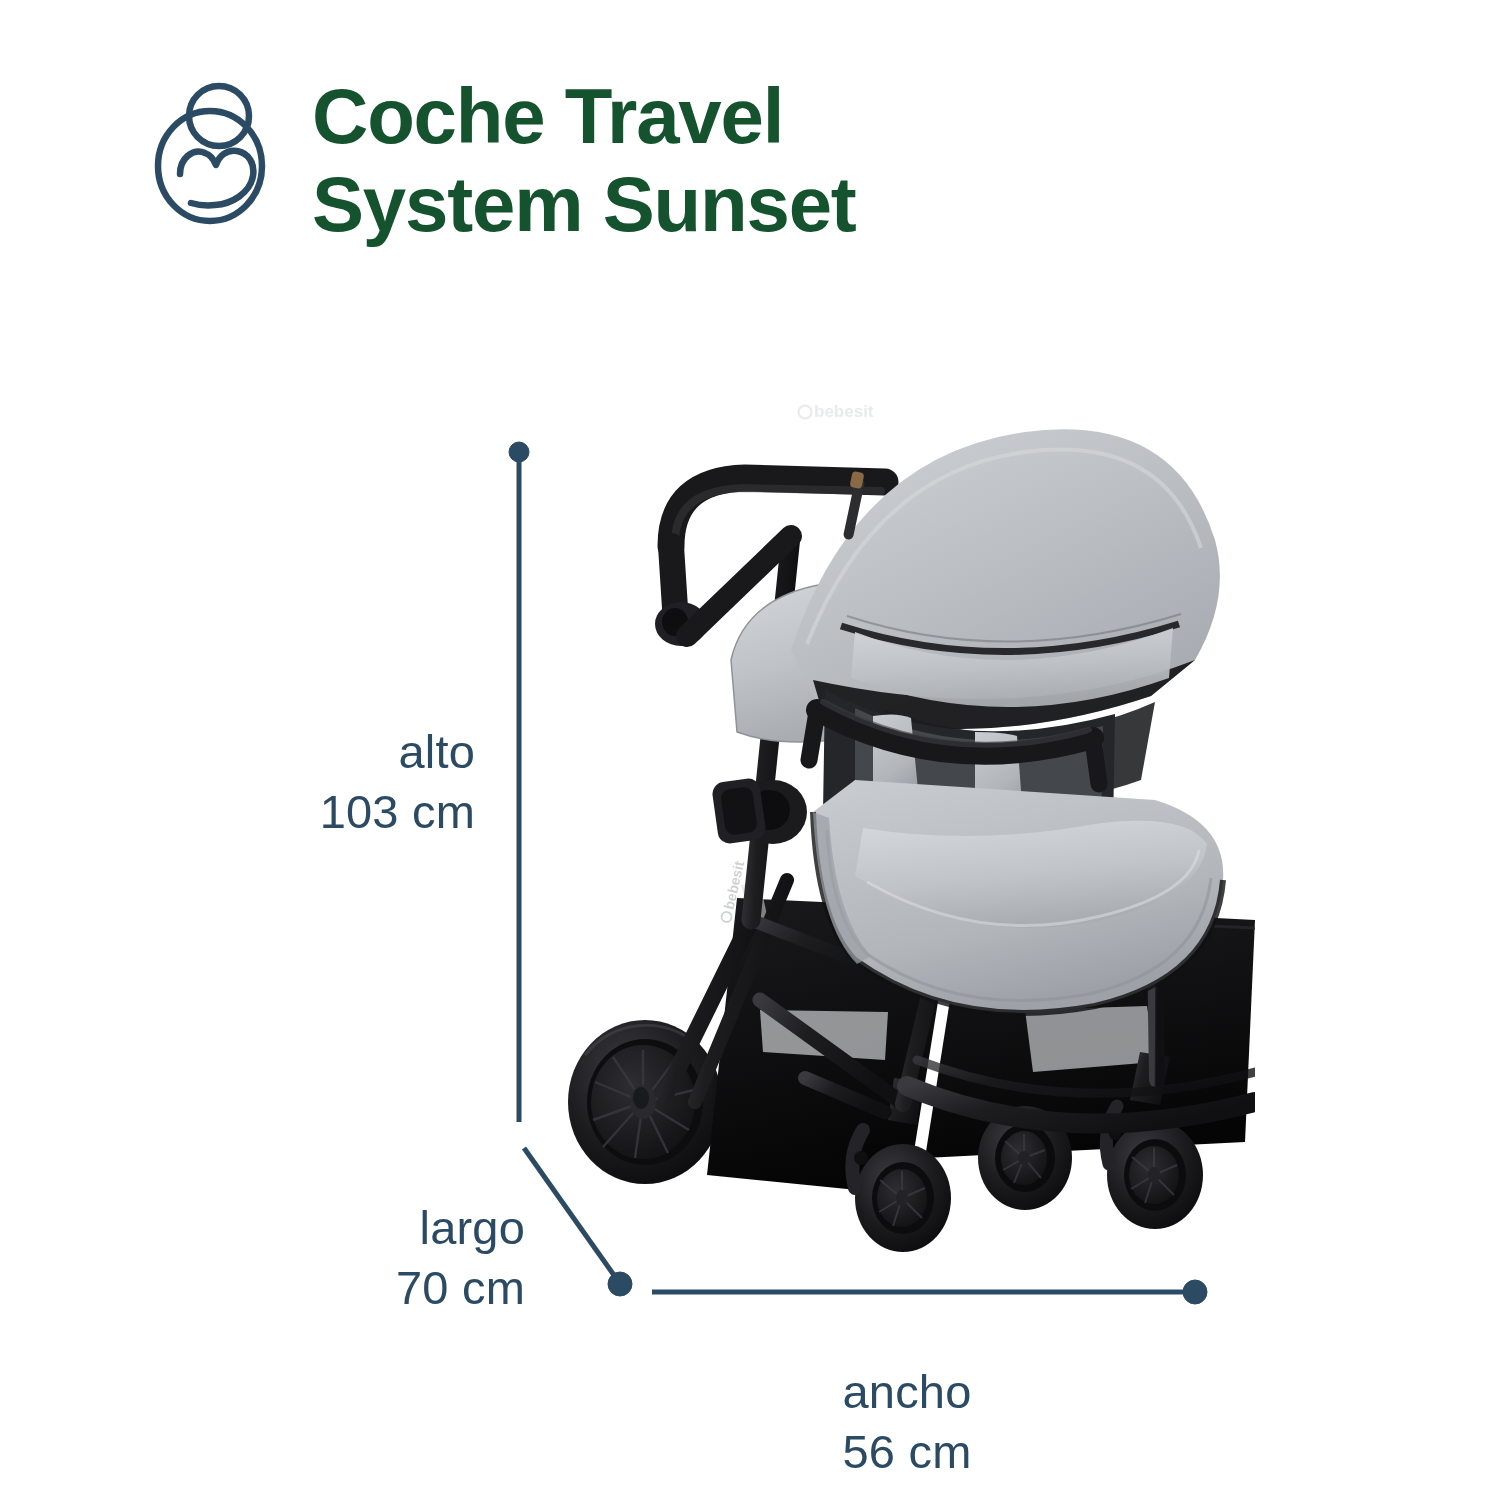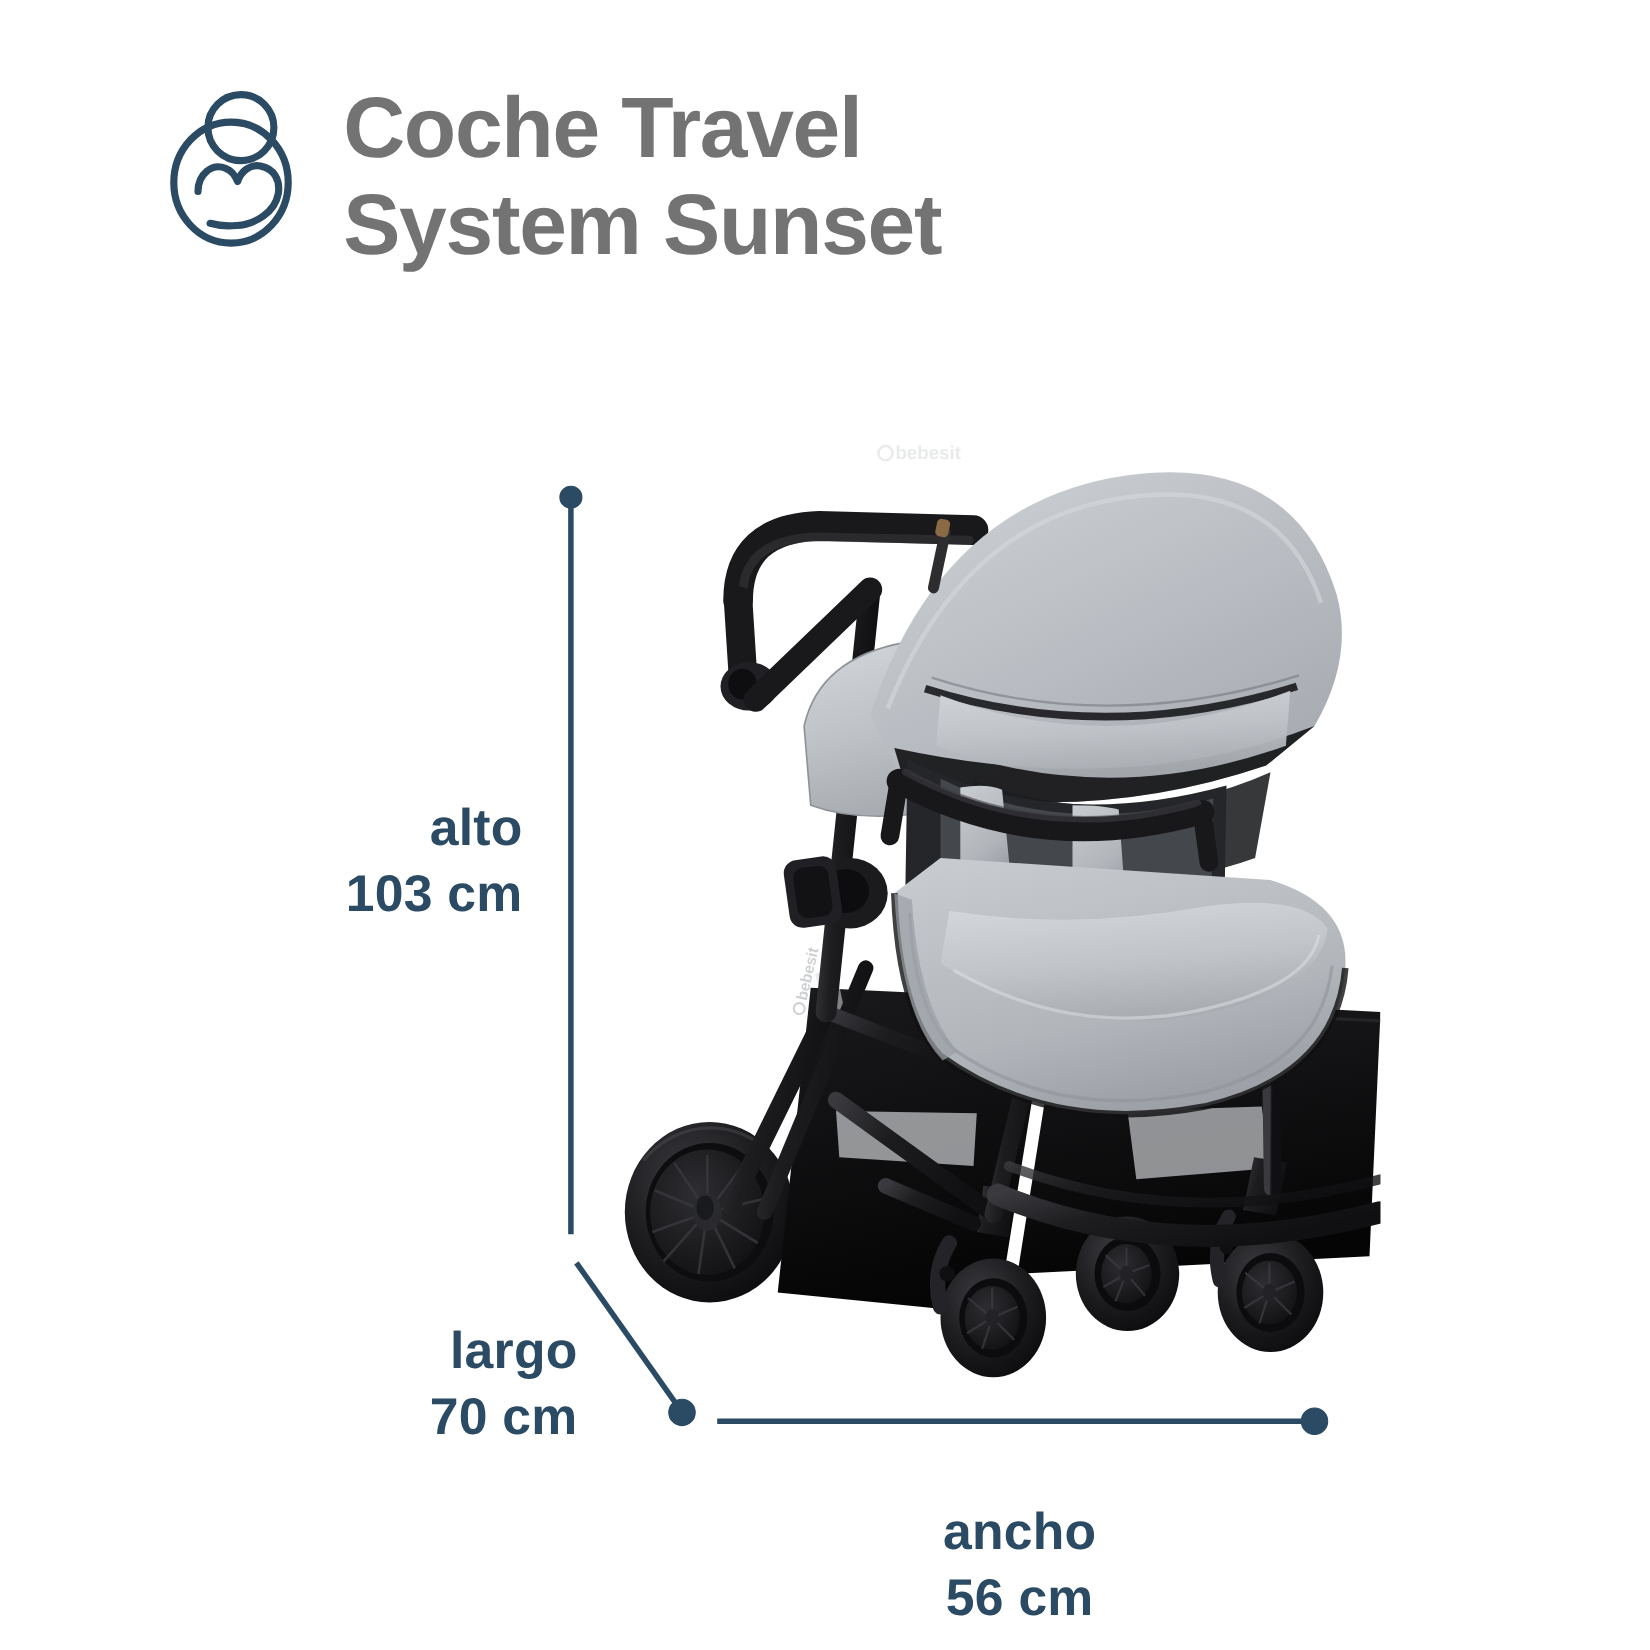--- a/index.html
+++ b/index.html
@@ -25,21 +25,21 @@
     align-items: flex-start;
     gap: 42px;
   }
   #brand-logo {
     width: 120px;
     height: 150px;
     flex: 0 0 auto;
     margin-top: 8px;
   }
   #title-block {
-    color: #737373;
+    color: #14532d;
     font-size: 78px;
     line-height: 1.13;
     font-weight: bold;
     letter-spacing: -1.2px;
     white-space: pre-line;
     padding-top: 2px;
   }
 
   
   #measure-svg {
@@ -51,34 +51,33 @@
     pointer-events: none;
   }
 
   .dim-label {
     position: absolute;
     color: #2b4a63;
     font-size: 47px;
     line-height: 1.28;
     white-space: pre-line;
     letter-spacing: 0.2px;
-    font-weight: bold;
   }
   #label-alto {
     right: 1025px;
     top: 722px;
     text-align: right;
   }
   #label-largo {
     right: 975px;
     top: 1198px;
     text-align: right;
   }
   #label-ancho {
-    left: 792px;
+    left: 772px;
     top: 1362px;
     text-align: center;
     width: 270px;
   }
 
   
   #product {
     position: absolute;
     left: 555px;
     top: 360px;

